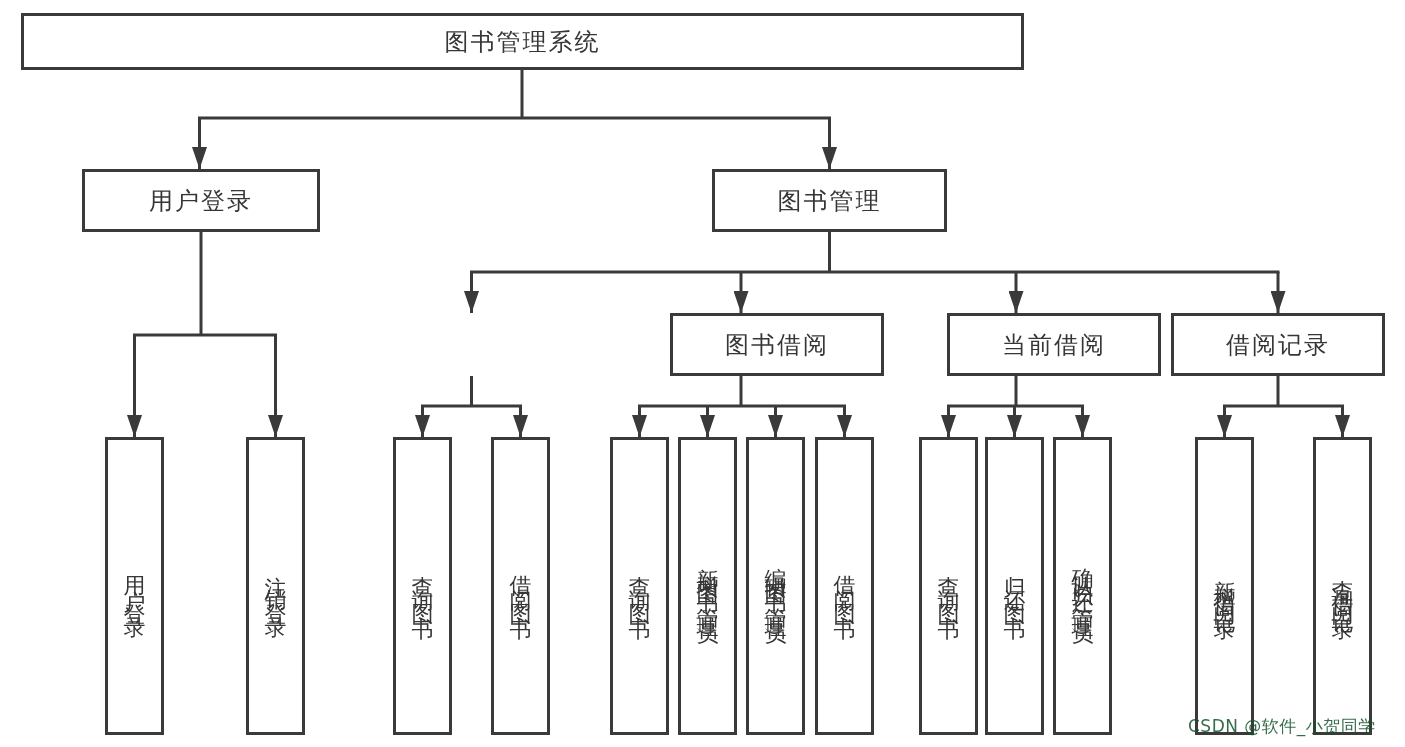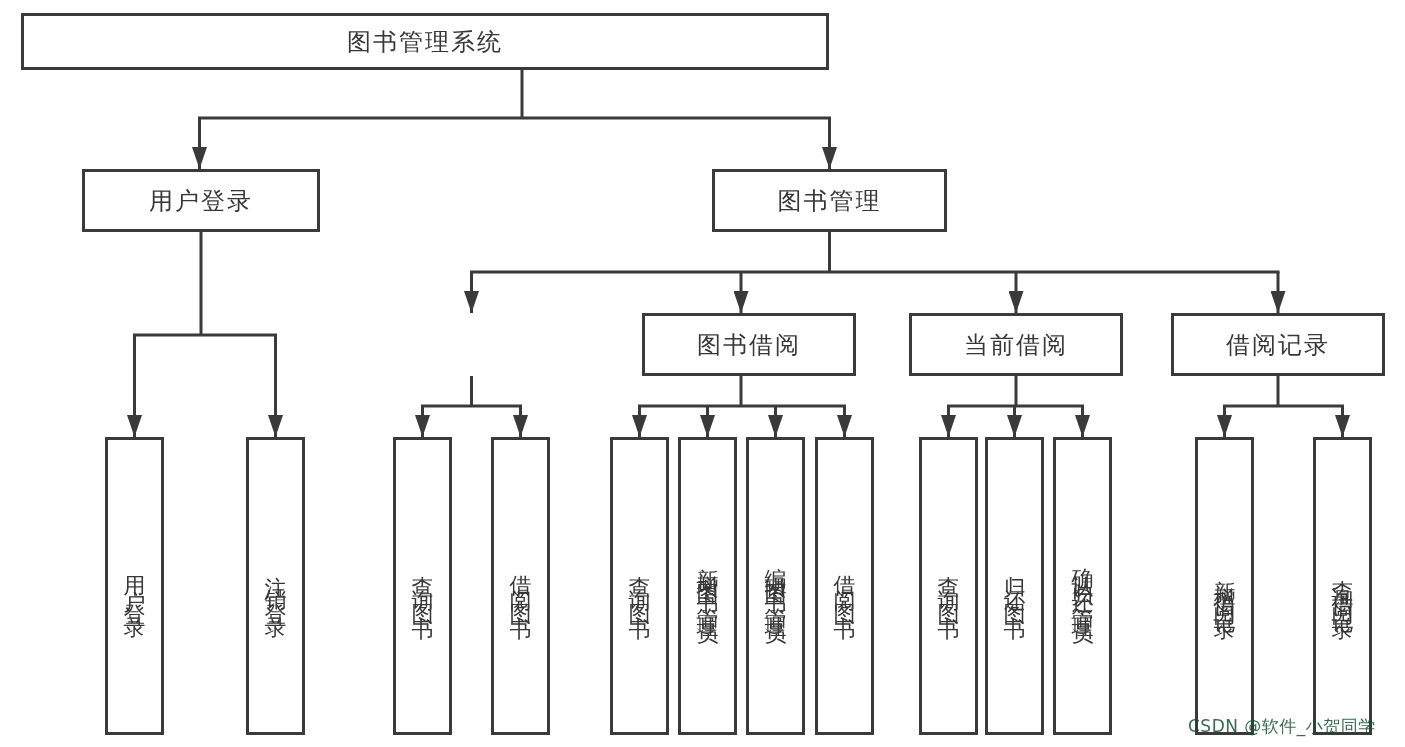--- a/index.html
+++ b/index.html
@@ -78,35 +78,35 @@
       <path d="M1014.5,406 V437" marker-end="url(#arw)"></path>
       <path d="M1082.5,406 V437" marker-end="url(#arw)"></path>
 
       <path d="M1278,376 V406"></path>
       <path d="M1223,406 H1344"></path>
       <path d="M1224.5,406 V437" marker-end="url(#arw)"></path>
       <path d="M1342.5,406 V437" marker-end="url(#arw)"></path>
     </g>
   </svg>
 
-  <div class="node" style="left:21px; top:13px; width:808px; height:57px;">
+  <div class="node" style="left:21px; top:13px; width:1003px; height:57px;">
     <span>图书管理系统</span>
   </div>
 
   <div class="node" style="left:82px; top:169px; width:238px; height:63px;">
     <span>用户登录</span>
   </div>
   <div class="node" style="left:712px; top:169px; width:235px; height:63px;">
     <span>图书管理</span>
   </div>
 
-  <div class="node" style="left:642px; top:313px; width:214px; height:63px;">
+  <div class="node" style="left:670px; top:313px; width:214px; height:63px;">
     <span>图书借阅</span>
   </div>
-  <div class="node" style="left:909px; top:313px; width:214px; height:63px;">
+  <div class="node" style="left:947px; top:313px; width:214px; height:63px;">
     <span>当前借阅</span>
   </div>
   <div class="node" style="left:1171px; top:313px; width:214px; height:63px;">
     <span>借阅记录</span>
   </div>
 
   <div class="leaf" style="left:105px;">
     <span class="vtext ls14">用户登录</span>
   </div>
   <div class="leaf" style="left:246px;">

